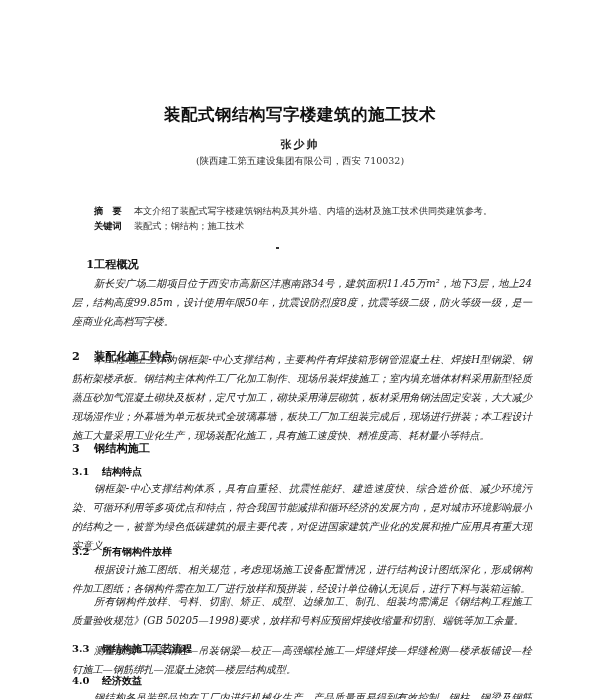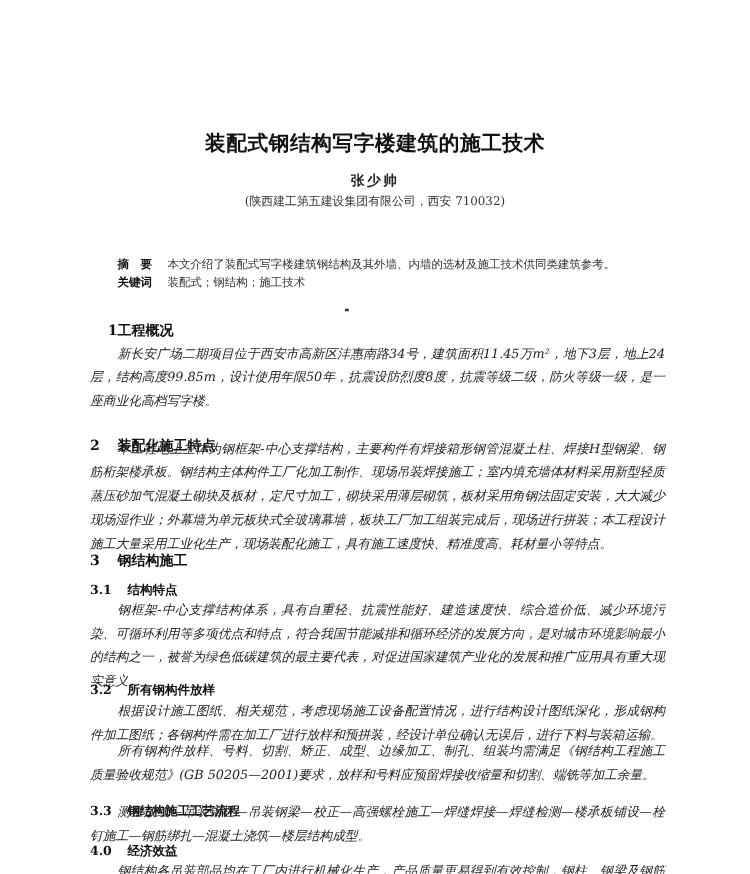--- a/index.html
+++ b/index.html
@@ -60,21 +60,21 @@
 
   <div class="h2" style="top:465px;">
     <span class="num">3.1</span><span>结构特点</span>
   </div>
   <div class="p" style="top:479px;">钢框架-中心支撑结构体系，具有自重轻、抗震性能好、建造速度快、综合造价低、减少环境污染、可循环利用等多项优点和特点，符合我国节能减排和循环经济的发展方向，是对城市环境影响最小的结构之一，被誉为绿色低碳建筑的最主要代表，对促进国家建筑产业化的发展和推广应用具有重大现实意义。</div>
 
   <div class="h2" style="top:545px;">
     <span class="num">3.2</span><span>所有钢构件放样</span>
   </div>
   <div class="p" style="top:560px;">根据设计施工图纸、相关规范，考虑现场施工设备配置情况，进行结构设计图纸深化，形成钢构件加工图纸；各钢构件需在加工厂进行放样和预拼装，经设计单位确认无误后，进行下料与装箱运输。</div>
-  <div class="p" style="top:592px;">所有钢构件放样、号料、切割、矫正、成型、边缘加工、制孔、组装均需满足《钢结构工程施工质量验收规范》(GB 50205—2001)要求，放样和号料应预留焊接收缩量和切割、端铣等加工余量。</div>
+  <div class="p" style="top:592px;">所有钢构件放样、号料、切割、矫正、成型、边缘加工、制孔、组装均需满足《钢结构工程施工质量验收规范》(GB 50205—1998)要求，放样和号料应预留焊接收缩量和切割、端铣等加工余量。</div>
 
   <div class="h2" style="top:627px;margin-top:15px;">
     <span class="num">3.3</span><span>钢结构施工工艺流程</span>
   </div>
   <div class="p" style="top:641px;">测量放线—吊装钢柱—吊装钢梁—校正—高强螺栓施工—焊缝焊接—焊缝检测—楼承板铺设—栓钉施工—钢筋绑扎—混凝土浇筑—楼层结构成型。</div>
 
   <div class="h2" style="top:674px;">
     <span class="num">4.0</span><span>经济效益</span>
   </div>
   <div class="p" style="top:688px;">钢结构各吊装部品均在工厂内进行机械化生产，产品质量更易得到有效控制，钢柱、钢梁及钢筋桁</div>

